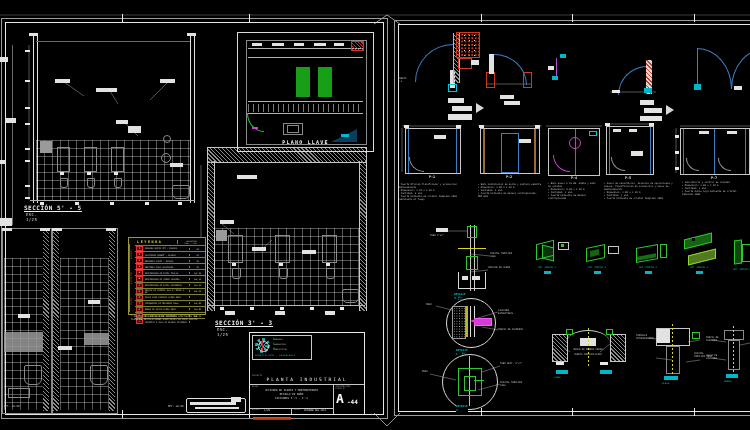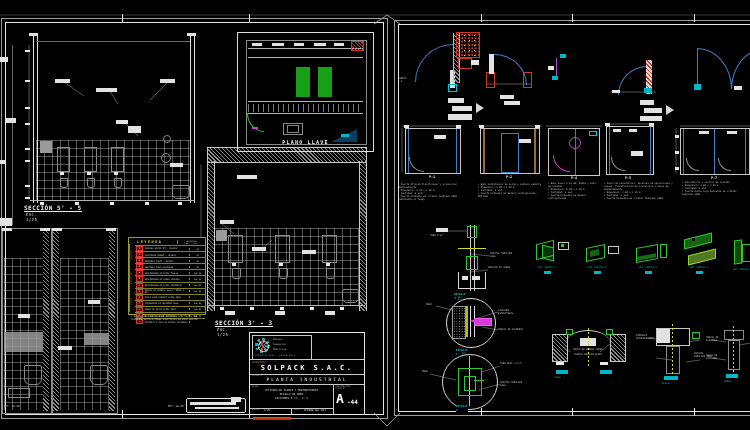--- a/index.html
+++ b/index.html
@@ -331,24 +331,20 @@
         <span>A</span><span style="font-size:1.8px;color:#9a9a9a;">SESORIA</span>
       </div>
       <div class="a" style="left:20px;top:7px;font-size:3.2px;color:#28b828;font-weight:bold;line-height:1;">
         <span>S</span><span style="font-size:1.8px;color:#9a9a9a;">UPERVISION</span>
       </div>
       <div class="a" style="left:20px;top:12px;font-size:3.2px;color:#28b828;font-weight:bold;line-height:1;">
         <span>H</span><span style="font-size:1.8px;color:#9a9a9a;">ABILITACION</span>
       </div>
       <div class="a" style="left:2px;top:17.5px;width:54px;font-size:2.2px;color:#00d2d2;letter-spacing:.3px;">ARQUITECTURA - INGENIERIA</div>
     </div>
-    <div class="a" style="left:0px;top:26px;width:114px;height:14px;border-top:.8px solid #c8c8c8;border-bottom:.8px solid #c8c8c8;">
-      <div class="tb-lab" style="position:absolute;left:2px;top:.5px;">PROPIETARIO</div>
-      <div style="position:absolute;left:0;top:4px;width:100%;text-align:center;font-size:7px;font-weight:bold;color:#f2f2f2;letter-spacing:2.4px;">SOLPACK  S.A.C.</div>
-    </div>
     <div class="a" style="left:0px;top:40px;width:114px;height:11px;border-bottom:.8px solid #c8c8c8;">
       <div class="tb-lab" style="position:absolute;left:2px;top:.5px;">PROYECTO</div>
       <div style="position:absolute;left:0;top:3.5px;width:100%;text-align:center;font-size:4.6px;color:#e8e8e8;letter-spacing:2px;">PLANTA   INDUSTRIAL</div>
     </div>
     <div class="a" style="left:0px;top:51px;width:83px;height:24px;border-bottom:.8px solid #c8c8c8;">
       <div class="tb-lab" style="position:absolute;left:2px;top:.5px;">PLANO</div>
       <div style="position:absolute;left:0;top:5px;width:100%;text-align:center;font-size:2.6px;color:#d8d8d8;line-height:1.5;">
         <div>JEFATURA DE PLANTA Y MANTENIMIENTO</div>
         <div>DETALLE DE BAÑO</div>
         <div>SECCIONES 5'-5 , 3'-3</div>

